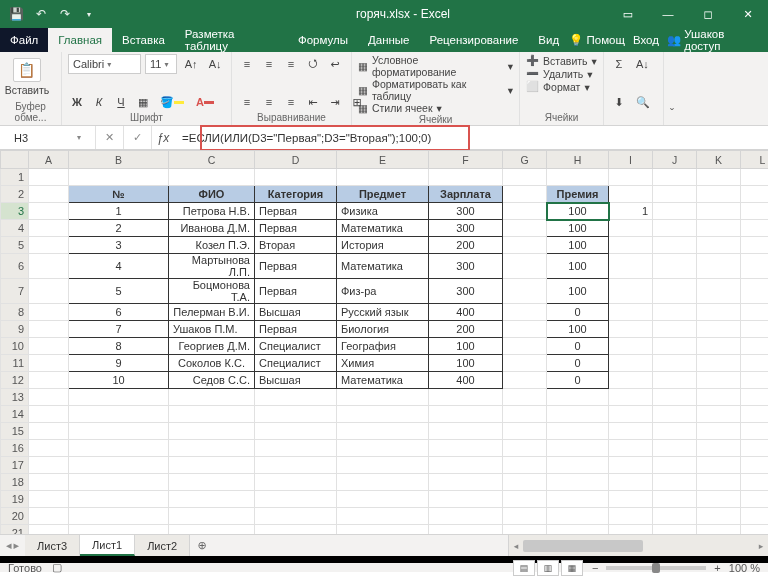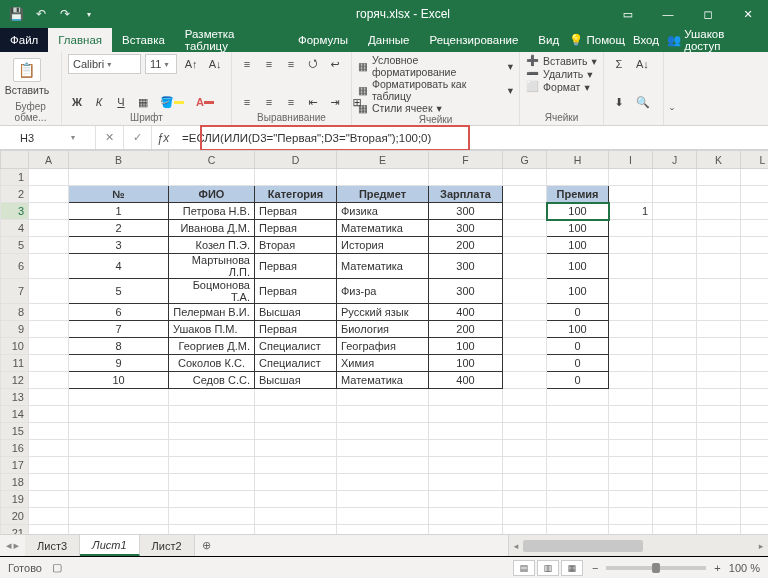--- a/index.html
+++ b/index.html
@@ -31,21 +31,21 @@
 .btn { height: 20px; min-width: 18px; border: 1px solid transparent; display: inline-flex; align-items: center; justify-content: center; padding: 0 3px; border-radius: 2px; font-size: 11px; }
 .bigbtn { width: 42px; display: flex; flex-direction: column; align-items: center; gap: 2px; padding-top: 4px; }
 .bigbtn .ic { width: 28px; height: 24px; background: #fff; border: 1px solid #ccc; border-radius: 2px; display: flex; align-items: center; justify-content: center; font-size: 14px; }
 .sel { border: 1px solid #ccc; background: #fff; height: 20px; padding: 0 4px; font-size: 11px; display: inline-flex; align-items: center; gap: 3px; }
 .sel::after { content: "▾"; font-size: 8px; color: #777; }
 .swatch { width: 10px; height: 3px; }
 .collapse { width: 16px; display:flex; align-items:flex-end; justify-content:center; padding-bottom:4px; cursor:pointer; font-size:12px; color:#666; }
 
 
 .fxbar { height: 24px; border-bottom: 1px solid #d4d4d4; display: flex; align-items: stretch; background: #fff; position: relative; }
-.fxbar .namebox { width: 96px; border-right: 1px solid #e1e1e1; display: flex; align-items: center; padding: 0 20px; font-size: 11px; }
+.fxbar .namebox { width: 96px; border-right: 1px solid #e1e1e1; display: flex; align-items: center; padding: 0 14px; font-size: 11px; }
 .fxbar .namebox::after { content: "▾"; font-size: 8px; color: #888; margin-left: auto; }
 .fxbar .fxbtn { width: 28px; display: flex; align-items: center; justify-content: center; color: #888; font-size: 11px; border-right: 1px solid #e1e1e1; }
 .fxbar .fxlabel { width: 22px; display:flex; align-items:center; justify-content:center; font-style: italic; font-size: 12px; color: #555; }
 .fxbar .formula { flex: 1; display: flex; align-items: center; padding: 0 8px; font-size: 11.5px; position: relative; }
 .fxbar .highlight { position: absolute; left: 200px; top: -1px; width: 270px; height: 26px; border: 2.5px solid #d9534f; pointer-events: none; }
 
 
 .gridwrap { position: relative; height: 384px; overflow: hidden; }
 table.grid { border-collapse: collapse; width: 100%; table-layout: fixed; }
 table.grid th { background: #eceae6; border: 1px solid #d4d4d4; font-weight: normal; color: #555; height: 18px; font-size: 10.5px; }
@@ -60,29 +60,29 @@
 .bcell { border: 1px solid #333 !important; }
 .bcell.c { text-align: center; }
 
 
 .activecell { outline: 2px solid #217346; outline-offset: -1px; }
 
 
 .sheettabs { height: 22px; border-top: 1px solid #d4d4d4; background: #f3f2f1; display: flex; align-items: stretch; font-size: 11px; }
 .sheettabs .nav { display: flex; align-items: center; gap: 2px; padding: 0 6px; color: #888; }
 .sheettabs .stab { padding: 0 12px; display: flex; align-items: center; border-right: 1px solid #d4d4d4; background: #eceae6; cursor: pointer; }
-.sheettabs .stab.active { background: #fff; border-bottom: 2px solid #217346; font-style: italic; }
+.sheettabs .stab.active { background: #fff; border-bottom: 2px solid #217346; }
 .sheettabs .addtab { width: 24px; display: flex; align-items: center; justify-content: center; color: #666; }
 .sheettabs .hscroll { margin-left: auto; height: 100%; width: 260px; display: flex; align-items: center; background: #eceae6; border-left: 1px solid #d4d4d4; position: relative; }
 .sheettabs .hscroll .thumb { position: absolute; left: 14px; width: 120px; height: 12px; background: #c8c8c8; border-radius: 2px; }
 .sheettabs .hscroll .arr { width: 14px; text-align: center; color: #888; font-size: 9px; }
 .sheettabs .hscroll .arr.r { margin-left: auto; }
 
 
-.status { height: 22px; background: #f3f2f1; border-top: 1px solid #000000; display: flex; align-items: center; padding: 0 8px; font-size: 11px; color: #555; }
+.status { height: 16px; background: #f3f2f1; border-top: 7px solid #000000; display: flex; align-items: center; padding: 0 8px; font-size: 11px; color: #555; }
 .status .spacer { flex: 1; }
 .status .viewbtn { width: 22px; height: 16px; border: 1px solid #ccc; margin: 0 1px; display: inline-flex; align-items:center; justify-content:center; font-size:9px; background:#fff; }
 .status .slider { width: 100px; height: 4px; background: #ccc; margin: 0 8px; position: relative; }
 .status .slider::after { content: ""; position: absolute; left: 50%; top: -3px; width: 8px; height: 10px; background: #888; border-radius: 2px; transform: translateX(-50%); }
 </style>
 </head>
 <body>
 
 <div class="titlebar">
   <div class="qat">

